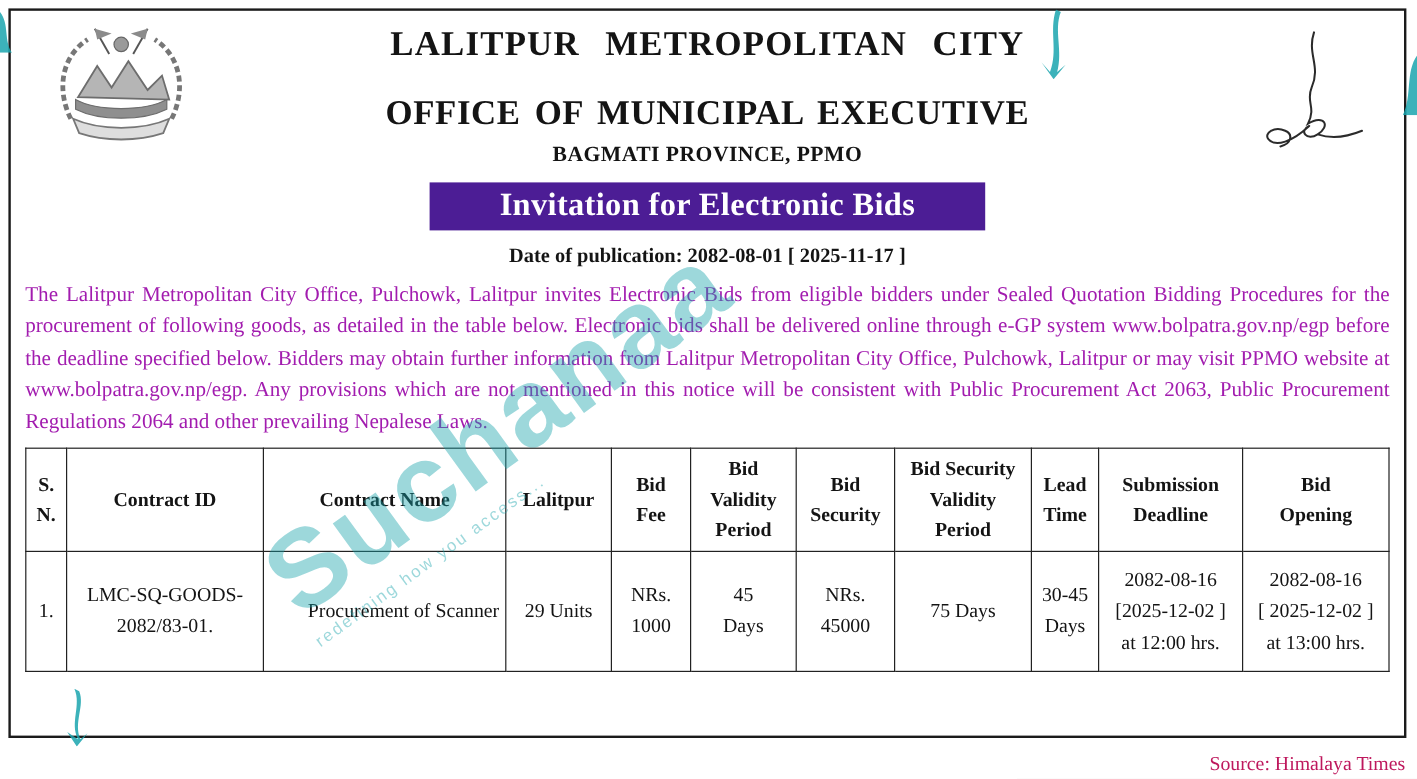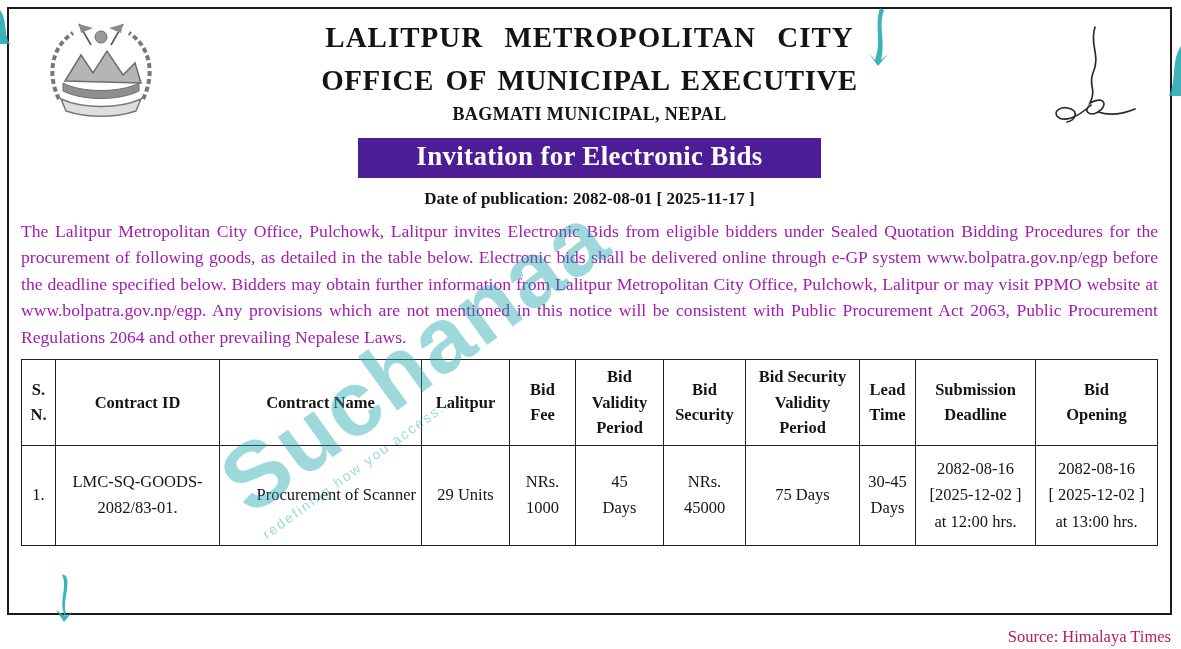--- a/index.html
+++ b/index.html
@@ -16,21 +16,21 @@
   
   .emblem { position: absolute; left: 32px; top: 10px; width: 120px; height: 100px; }
   .signature { position: absolute; right: 28px; top: 14px; width: 95px; height: 108px; }
   .hdr { text-align: center; }
   .hdr-line1 {
     font-size: 29px; font-weight: bold; letter-spacing: 1px; word-spacing: 13px;
     margin-top: 4px;
   }
   .hdr-line2 {
     font-size: 29px; font-weight: bold; letter-spacing: 0.5px; word-spacing: 4px;
-    margin-top: 10px;
+    margin-top: 24px;
     text-align: center;
   }
   .hdr-line3 { font-size: 18px; font-weight: bold; margin-top: 12px; letter-spacing: 0.4px; }
   .hdr-line4 { font-size: 18px; font-weight: bold; margin-top: 7px; letter-spacing: 0.4px; }
   .banner {
     display: block; width: fit-content; margin: 13px auto 0 auto;
     background: #4c1d95; color: #ffffff; font-weight: bold; font-size: 27px;
     padding: 3px 58px 6px 58px; letter-spacing: 0.3px;
   }
   .pub-date { text-align: center; font-size: 17px; font-weight: bold; margin-top: 11px; }
@@ -95,21 +95,21 @@
     <svg class="signature" viewBox="0 0 95 108">
       <path d="M48,4 C42,22 54,32 46,50 C41,62 50,66 43,80
                C57,72 62,82 51,89 C42,95 35,86 44,82
                M44,82 C30,95 16,100 10,93 C6,88 15,82 24,86 C31,89 29,97 20,99
                M51,89 C63,93 76,91 88,86" fill="none" stroke="#2b2b2b" stroke-width="1.7" stroke-linecap="round"></path>
     </svg>
 
     <div class="hdr">
       <div class="hdr-line1">LALITPUR  METROPOLITAN  CITY</div>
       <div class="hdr-line2">OFFICE OF MUNICIPAL EXECUTIVE</div>
-      <div class="hdr-line4">BAGMATI MUNICIPAL, NEPAL</div>
+      <div class="hdr-line4">BAGMATI PROVINCE, PPMO</div>
       <div class="banner">Invitation for Electronic Bids</div>
       <div class="pub-date">Date of publication: 2082-08-01 [ 2025-11-17 ]</div>
     </div>
 
     <p class="intro">The Lalitpur Metropolitan City Office, Pulchowk, Lalitpur invites Electronic Bids from eligible bidders under Sealed Quotation Bidding Procedures for the procurement of following goods, as detailed in the table below. Electronic bids shall be delivered online through e-GP system www.bolpatra.gov.np/egp before the deadline specified below. Bidders may obtain further information from Lalitpur Metropolitan City Office, Pulchowk, Lalitpur or may visit PPMO website at www.bolpatra.gov.np/egp. Any provisions which are not mentioned in this notice will be consistent with Public Procurement Act 2063, Public Procurement Regulations 2064 and other prevailing Nepalese Laws.</p>
 
     <table class="bids">
       <colgroup>
         <col style="width:34px">
           <col style="width:164px">

